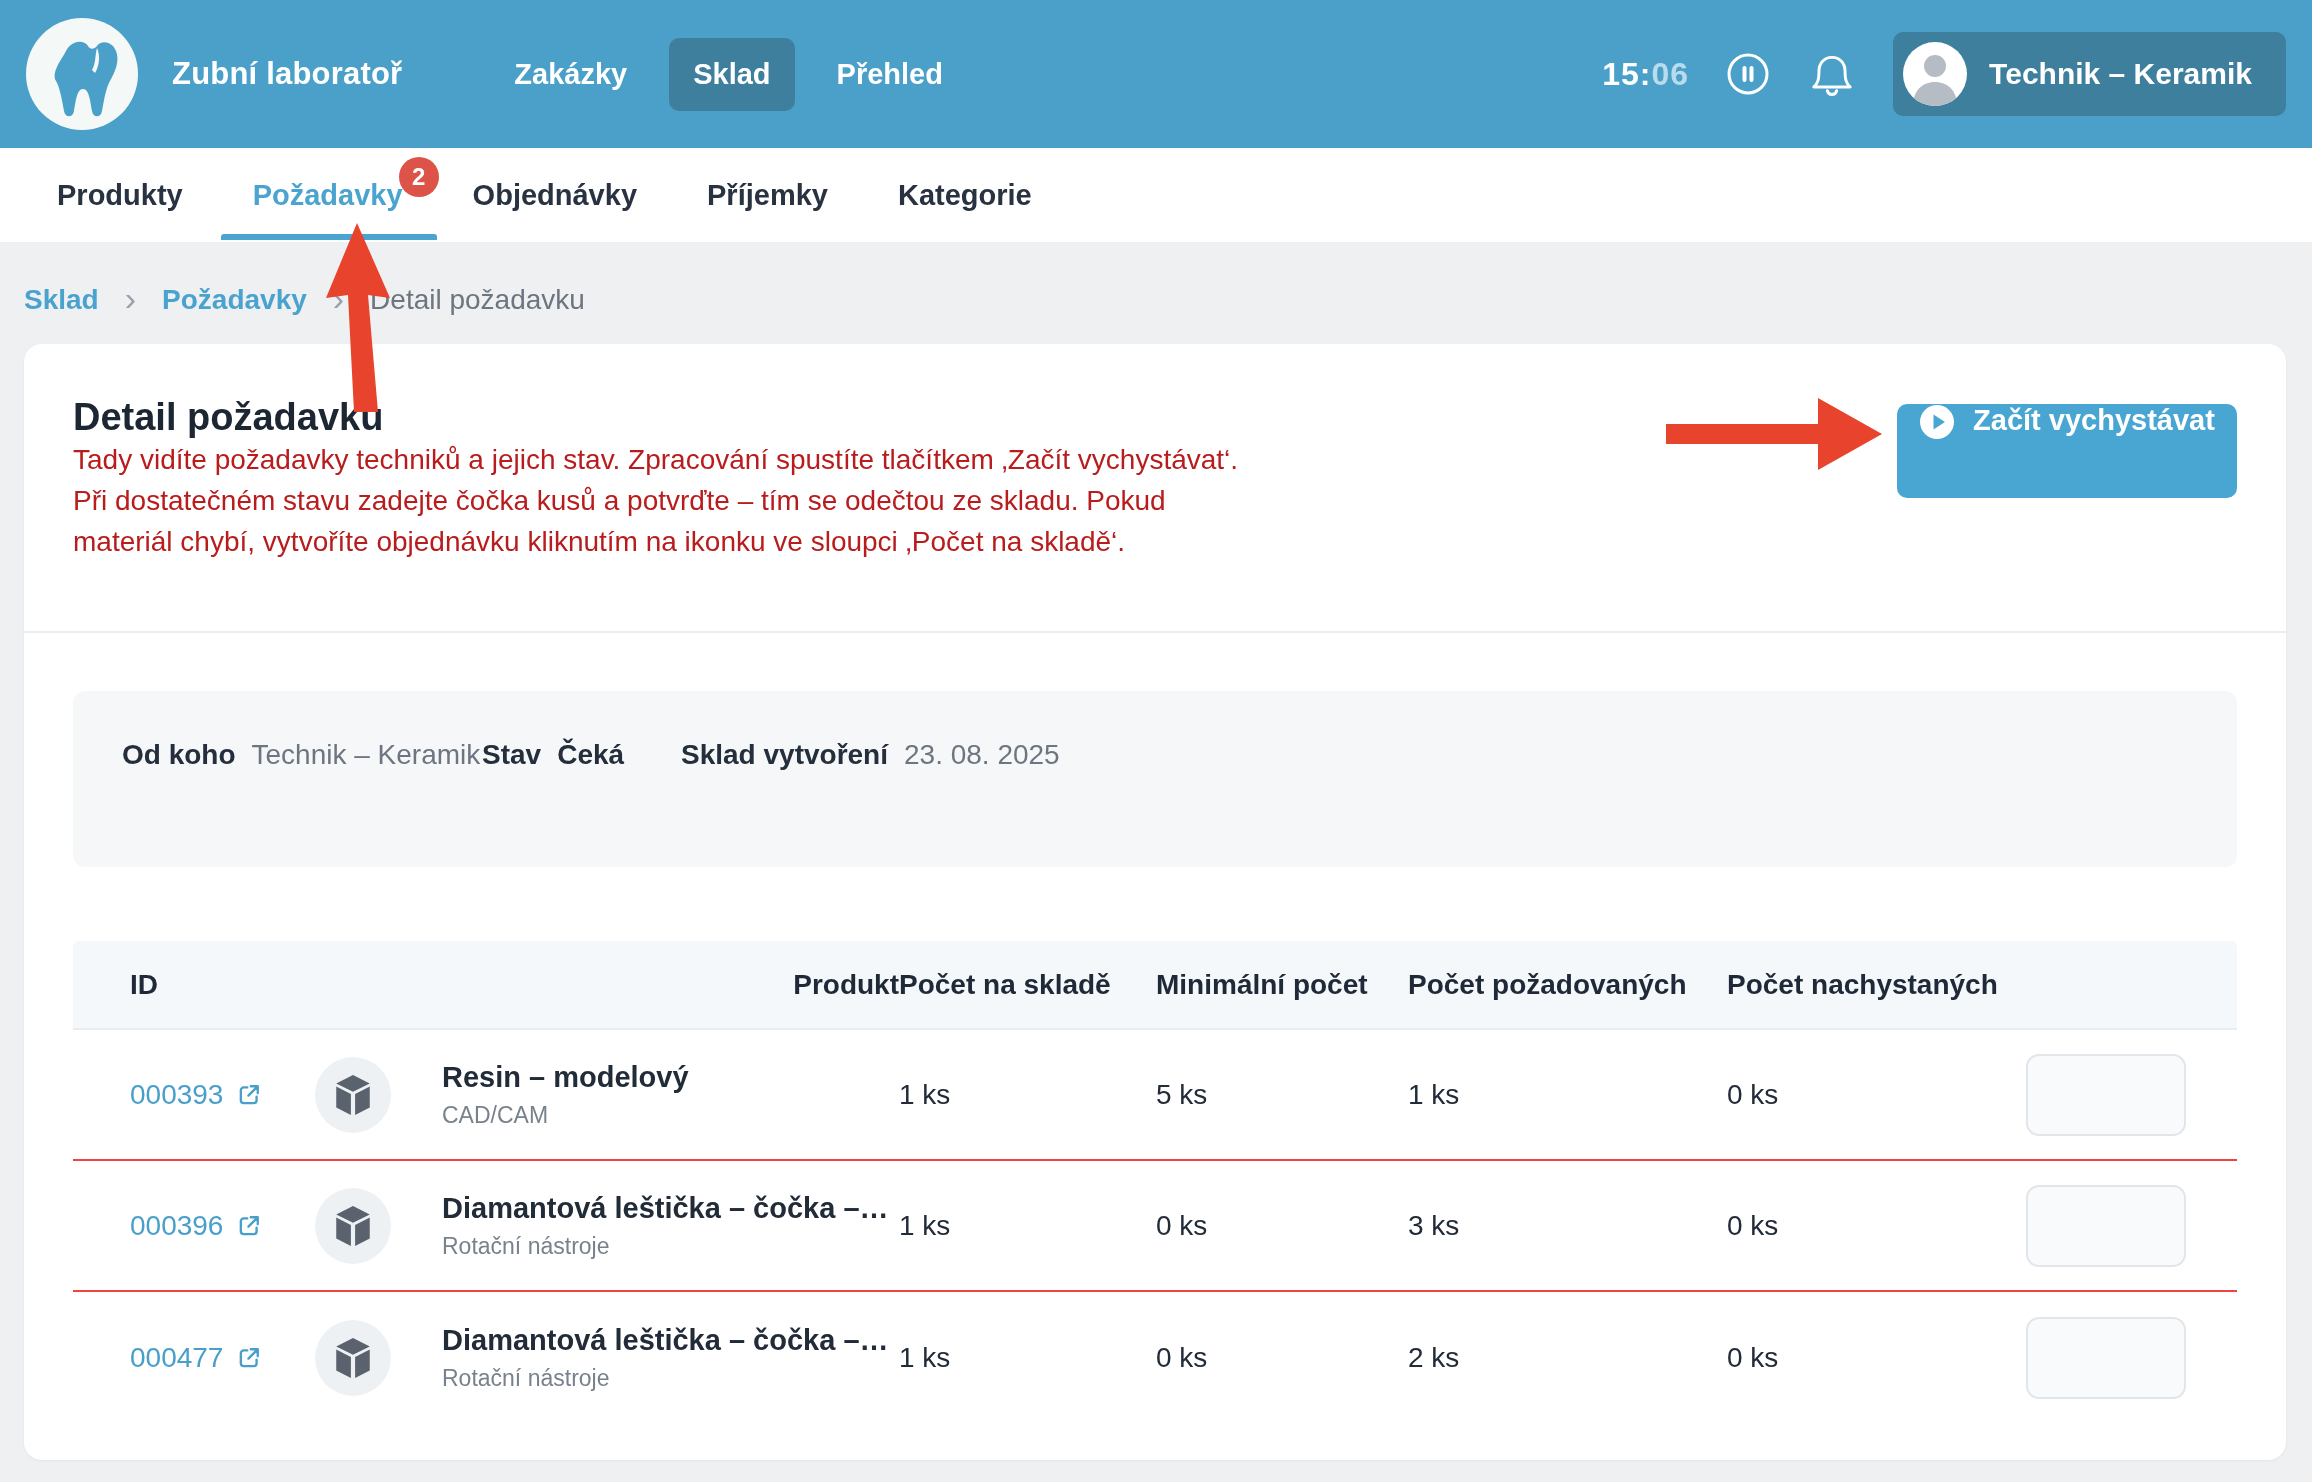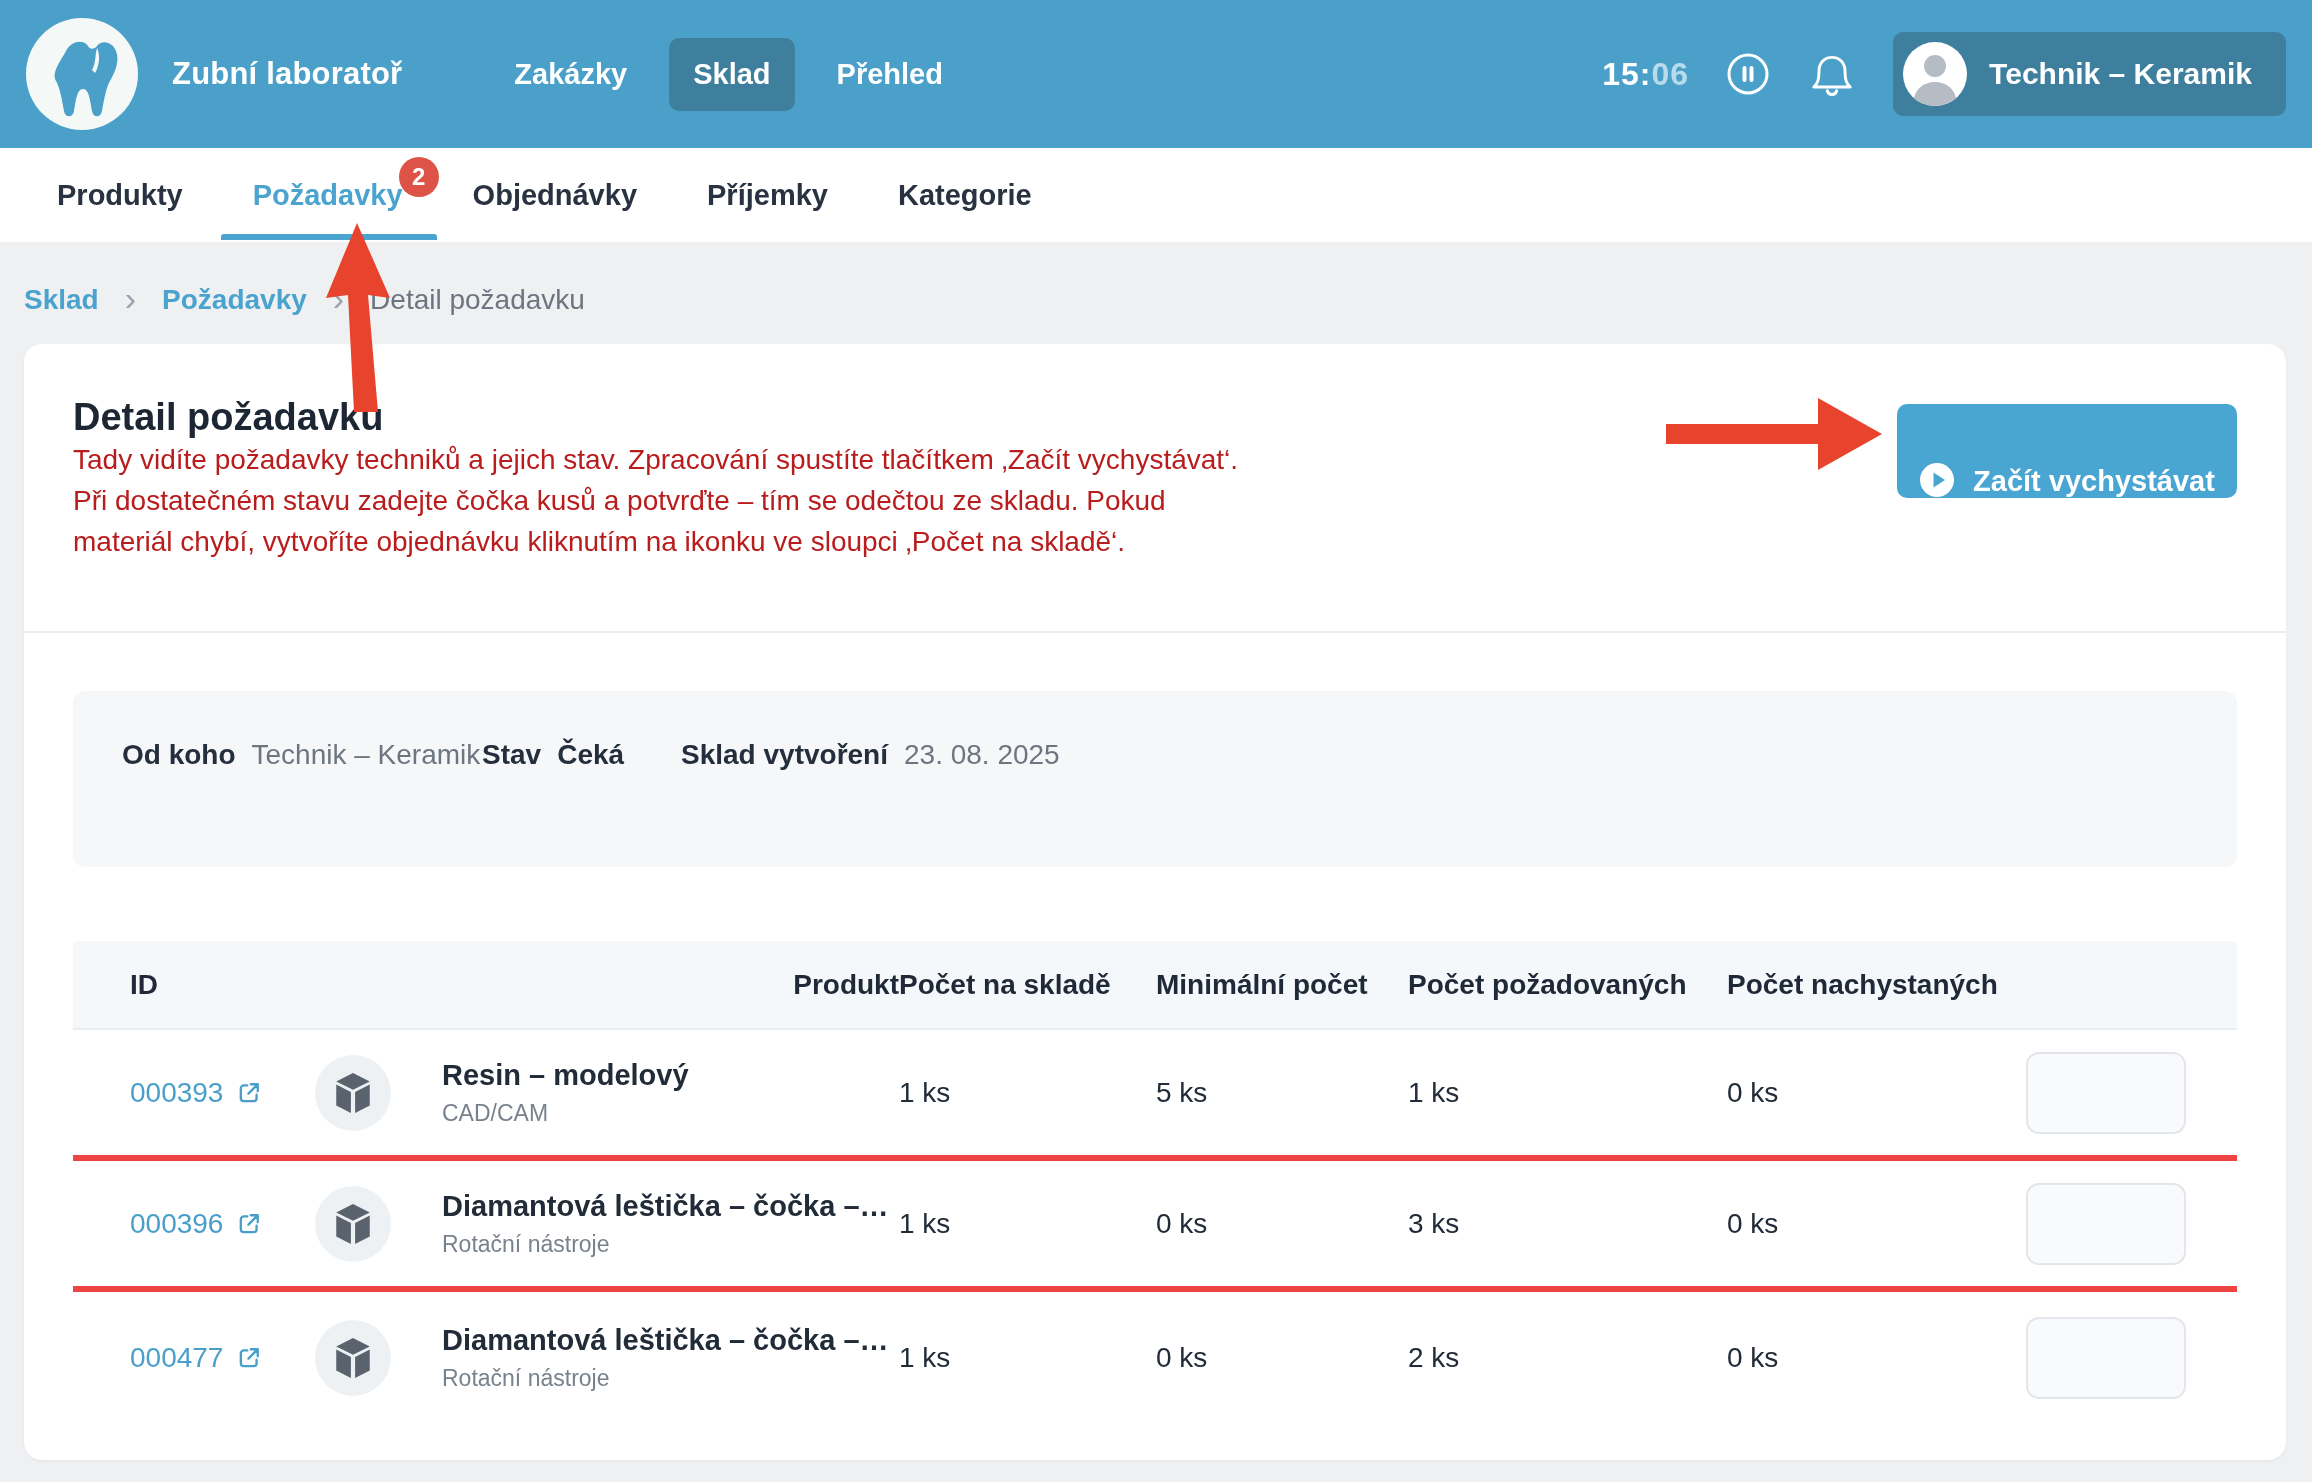--- a/index.html
+++ b/index.html
@@ -44,39 +44,39 @@
   .crumb-current { color:#6d7680; }
 
   .card { position:relative; margin:28px 26px 0 24px; height:1116px; background:#fff;
           border-radius:18px; box-shadow:0 1px 3px rgba(20,40,60,.05); }
 
   .card-head { position:relative; padding:52px 49px 0 49px; height:289px; border-bottom:2px solid #ebedef; }
   .page-title { font-size:38px; font-weight:800; color:#1c2733; }
   .page-desc { font-size:28px; line-height:41px; color:#b91c1c; max-width:1300px; }
   .cta-btn { position:absolute; top:60px; right:49px; width:340px; height:94px; background:#49a5d2;
              border:none; border-radius:10px; color:#fff; font-size:29px; font-weight:700;
-             font-family:"Liberation Sans", sans-serif; display:flex; align-items:flex-end;
+             font-family:"Liberation Sans", sans-serif; display:flex; align-items:flex-start;
              justify-content:center; gap:18px; cursor:pointer; }
 
   .summary { margin:58px 49px 0 49px; height:176px; background:#f6f7f9; border-radius:12px;
              display:flex; padding:48px 0 0 49px; }
   .sum-col { display:flex; flex-direction:row; gap:16px; }
   .sum-col.c1 { width:360px; } .sum-col.c2 { width:199px; }
   .sum-label { font-size:28px; font-weight:700; color:#242e3c; }
   .sum-value { font-size:28px; color:#6d7680; }
   .sum-value.strong { color:#242e3c; font-weight:700; }
 
   .table { margin:74px 49px 0 49px; }
   .trow { display:grid; grid-template-columns:230px 100px 1fr 257px 252px 319px 299px 211px;
           align-items:center; }
   .thead { height:89px; background:#f4f8fa; border-bottom:2px solid #e9edf0; border-radius:6px 6px 0 0; }
   .th { font-size:28px; font-weight:700; color:#1f2937; }
   .th.id-h { padding-left:57px; }
   .th.prod-h { padding-left:39px;text-align:right; }
-  .tbody-row { height:131px; background:#fff; border-bottom:6px solid #ef4444; }
+  .tbody-row { height:131px; background:#fff; border-bottom:2px solid #ef4444; }
   .tbody-row:last-child { border-bottom:none; }
   .id-cell { padding-left:57px; display:flex; align-items:center; gap:12px; color:#4a9fca;
              font-size:28px; cursor:pointer; }
   .prod-icon-cell { display:flex; justify-content:center; }
   .prod-circle { width:76px; height:76px; border-radius:50%; background:#eef1f3;
                  display:flex; align-items:center; justify-content:center; }
   .prod-cell { padding-left:39px; display:flex; flex-direction:column; gap:8px; }
   .prod-name { font-size:29px; font-weight:700; color:#222c39; }
   .prod-cat { font-size:23px; color:#78828c; }
   .qty { font-size:28px; color:#222c39; }

